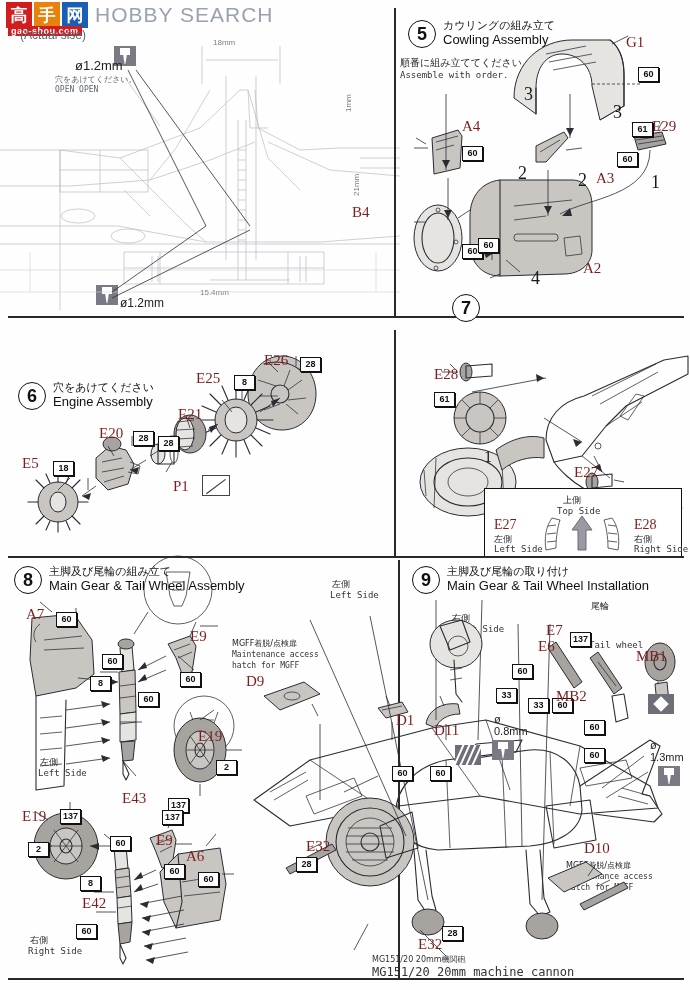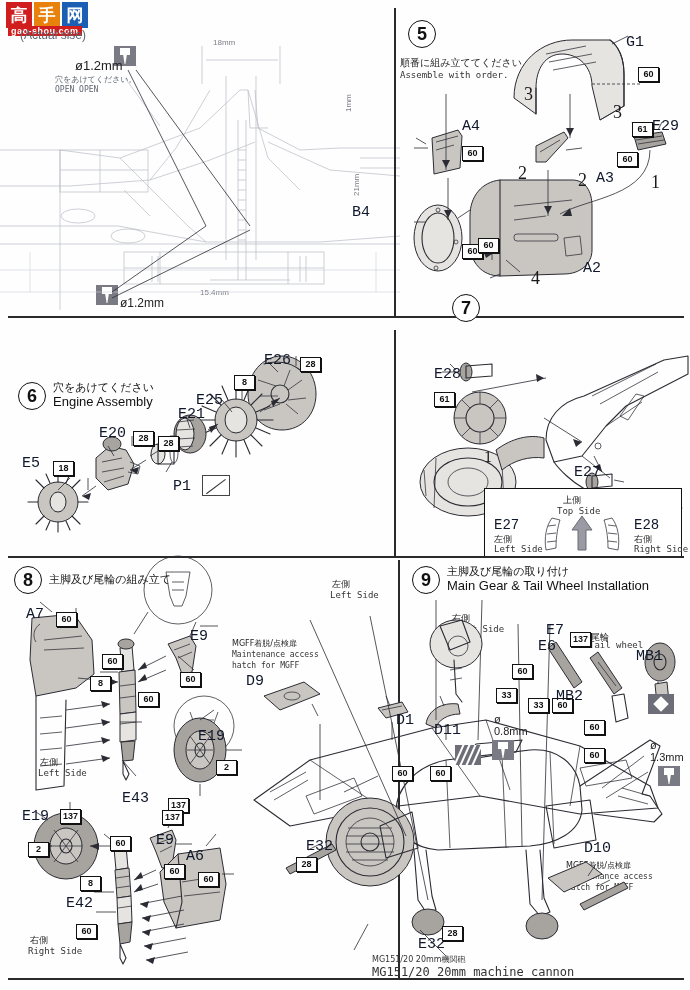--- a/index.html
+++ b/index.html
@@ -5,21 +5,21 @@
   html,body{margin:0;padding:0;background:#fff;}
   body{width:690px;height:990px;position:relative;overflow:hidden;
        font-family:"Liberation Sans",sans-serif;color:#1a1a1a;}
   .sheet{position:absolute;inset:0;background:#fefefe;}
 
   
   .abs{position:absolute;}
   .jp{font-family:"DejaVu Sans",sans-serif;font-size:10px;letter-spacing:0px;color:#222;white-space:nowrap;}
   .en{font-family:"DejaVu Sans Mono",monospace;font-size:9px;color:#333;white-space:nowrap;}
   .en-s{font-family:"Liberation Sans",sans-serif;font-size:12px;color:#222;white-space:nowrap;}
-  .partlbl{font-family:Liberation Mono, monospace;font-size:15px;color:#0f172a;white-space:nowrap;}
+  .partlbl{font-family:Liberation Serif, serif;font-size:15px;color:#7f1d1d;white-space:nowrap;}
   .dim{font-family:"Liberation Sans",sans-serif;font-size:8px;color:#7c7c86;white-space:nowrap;}
 
   
   .step{position:absolute;display:flex;align-items:center;gap:7px;}
   .step .num{width:26px;height:26px;border:1.6px solid #111;border-radius:50%;
        display:flex;align-items:center;justify-content:center;
        font-family:"Liberation Sans",sans-serif;font-weight:bold;font-size:18px;color:#111;
        flex:0 0 auto;background:#fff;}
   .step .txt{line-height:1.15;}
   .step .txt .t-jp{font-family:"DejaVu Sans",sans-serif;font-size:11px;color:#111;white-space:nowrap;}
@@ -82,20 +82,21 @@
 </style>
 </head>
 <body>
 
 <div class="sheet">
 
   <div class="wm">
     <div class="blk b1">高</div>
     <div class="blk b2">手</div>
     <div class="blk b3">网</div>
+    <div class="hs">HOBBY SEARCH</div>
   </div>
   <div class="wm-url">gao-shou.com</div>
 
   <div class="abs en-s" style="left:20px;top:28px;color:#5f6672;">(Actual sise)</div>
 
   <div class="drill" style="left:114px;top:46px;"></div>
   <div class="abs" style="left:75px;top:56px;">
     <span class="en-s" style="font-size:13px;"><span>ø</span><span>1.2mm</span></span>
   </div>
   <div class="abs jp" style="left:55px;top:74px;font-size:8px;color:#5f6672;">穴をあけてください。</div>
@@ -161,20 +162,24 @@
       <path d="M112 262 L206 196"></path>
       <path d="M112 268 L250 200"></path>
     </g>
   </svg>
 
   <div class="rule" style="left:394px;top:8px;width:1.6px;height:308px;"></div>
   <div class="rule" style="left:8px;top:316px;width:676px;height:1.6px;"></div>
 
   <div class="step" style="left:408px;top:20px;">
     <div class="num">5</div>
+    <div class="txt">
+      <div class="t-jp">カウリングの組み立て</div>
+      <div class="t-en">Cowling Assembly</div>
+    </div>
   </div>
   <div class="abs jp" style="left:400px;top:56px;">順番に組み立ててください。</div>
   <div class="abs en" style="left:400px;top:70px;">Assemble with order.</div>
 
   <svg class="abs" style="left:396px;top:10px;" width="294" height="290" viewBox="0 0 294 290">
 
     <g>
       <path class="filll" d="M118 88 C118 52 146 30 176 30 L214 30 C214 30 228 38 228 64 L228 96 L204 110 L196 76 C196 56 182 44 166 44 C150 44 140 58 140 78 L140 104 Z"></path>
       <path class="ink" d="M214 30 C214 30 228 38 228 64 L228 96"></path>
       <path class="ink-t" d="M150 44 L190 36 M153 52 L196 44 M157 60 L200 52"></path>
@@ -426,21 +431,21 @@
       <path d="M212 70 L222 82"></path>
       <path d="M232 60 L232 70"></path>
       <path d="M268 42 L258 32"></path>
       <path d="M286 36 L286 26"></path>
       <path d="M156 142 L162 132"></path>
     </g>
   </svg>
 
   <div class="abs partlbl" style="left:264px;top:352px;">E26</div>
   <div class="chipw" style="left:300px;top:353px;"><span class="chip">28</span></div>
-  <div class="abs partlbl" style="left:196px;top:392px;">E25</div>
+  <div class="abs partlbl" style="left:196px;top:370px;">E25</div>
   <div class="chipw" style="left:234px;top:371px;"><span class="chip">8</span></div>
   <div class="abs partlbl" style="left:178px;top:406px;">E21</div>
   <div class="chipw" style="left:158px;top:432px;"><span class="chip">28</span></div>
   <div class="abs partlbl" style="left:99px;top:425px;">E20</div>
   <div class="chipw" style="left:133px;top:427px;"><span class="chip">28</span></div>
   <div class="abs partlbl" style="left:22px;top:455px;">E5</div>
   <div class="chipw" style="left:53px;top:457px;"><span class="chip">18</span></div>
   <div class="abs partlbl" style="left:173px;top:478px;">P1</div>
   <div class="noglue" style="left:202px;top:475px;">
       <div class="slash"></div>
@@ -448,20 +453,21 @@
 
   <div class="rule" style="left:8px;top:556px;width:676px;height:1.6px;"></div>
   <div class="rule" style="left:398px;top:560px;width:1.6px;height:420px;"></div>
   <div class="rule" style="left:394px;top:330px;width:1.6px;height:226px;"></div>
   <div class="rule" style="left:8px;top:978px;width:676px;height:1.6px;"></div>
 
   <div class="step" style="left:14px;top:566px;">
     <div class="num">8</div>
     <div class="txt">
       <div class="t-jp">主脚及び尾輪の組み立て</div>
+      <div class="t-en">Main Gear &amp; Tail Wheel Assembly</div>
     </div>
   </div>
 
   <svg class="abs" style="left:14px;top:600px;" width="240" height="210" viewBox="0 0 240 210">
 
     <g>
       <path class="fillg" d="M18 18 L60 14 L78 40 L80 74 L62 88 L22 96 L16 60 Z"></path>
       <path class="ink" d="M22 96 L22 190 L50 186 L52 100"></path>
       <path class="ink-t" d="M30 40 L68 36 M30 50 L70 48"></path>
       <path class="ink-t" d="M26 24 C20 28 18 36 22 42"></path>
@@ -603,38 +609,38 @@
   <div class="abs partlbl" style="left:22px;top:808px;">E19</div>
   <div class="chipw" style="left:60px;top:805px;"><span class="chip">137</span></div>
   <div class="chipw" style="left:28px;top:838px;"><span class="chip">2</span></div>
   <div class="chipw" style="left:162px;top:806px;"><span class="chip">137</span></div>
   <div class="chipw" style="left:110px;top:832px;"><span class="chip">60</span></div>
   <div class="abs partlbl" style="left:156px;top:832px;">E9</div>
   <div class="chipw" style="left:164px;top:860px;"><span class="chip">60</span></div>
   <div class="abs partlbl" style="left:186px;top:848px;">A6</div>
   <div class="chipw" style="left:198px;top:868px;"><span class="chip">60</span></div>
   <div class="chipw" style="left:80px;top:872px;"><span class="chip">8</span></div>
-  <div class="abs partlbl" style="left:66px;top:895px;">E42</div>
+  <div class="abs partlbl" style="left:82px;top:895px;">E42</div>
   <div class="chipw" style="left:76px;top:920px;"><span class="chip">60</span></div>
   <div class="abs jp" style="left:30px;top:934px;font-size:9px;">右側</div>
   <div class="abs en" style="left:28px;top:946px;">Right Side</div>
 
   <div class="step" style="left:412px;top:566px;">
     <div class="num">9</div>
     <div class="txt">
       <div class="t-jp">主脚及び尾輪の取り付け</div>
       <div class="t-en">Main Gear &amp; Tail Wheel Installation</div>
     </div>
   </div>
 
   <div class="abs jp" style="left:332px;top:578px;font-size:9px;">左側</div>
   <div class="abs en" style="left:330px;top:590px;">Left Side</div>
   <div class="abs jp" style="left:452px;top:612px;font-size:9px;">右側</div>
   <div class="abs en" style="left:450px;top:624px;">Right Side</div>
-  <div class="abs jp" style="left:591px;top:631px;font-size:9px;">尾輪</div>
+  <div class="abs jp" style="left:591px;top:600px;font-size:9px;">尾輪</div>
   <div class="abs en" style="left:589px;top:640px;">Tail wheel</div>
 
   <div class="abs jp" style="left:232px;top:638px;font-size:8px;">MGFF着脱/点検扉</div>
   <div class="abs en" style="left:232px;top:650px;font-size:8px;">Maintenance access</div>
   <div class="abs en" style="left:232px;top:661px;font-size:8px;">hatch for MGFF</div>
   <div class="abs partlbl" style="left:246px;top:673px;">D9</div>
 
   <div class="abs partlbl" style="left:584px;top:840px;">D10</div>
   <div class="abs jp" style="left:566px;top:860px;font-size:8px;">MGFF着脱/点検扉</div>
   <div class="abs en" style="left:566px;top:872px;font-size:8px;">Maintenance access</div>

